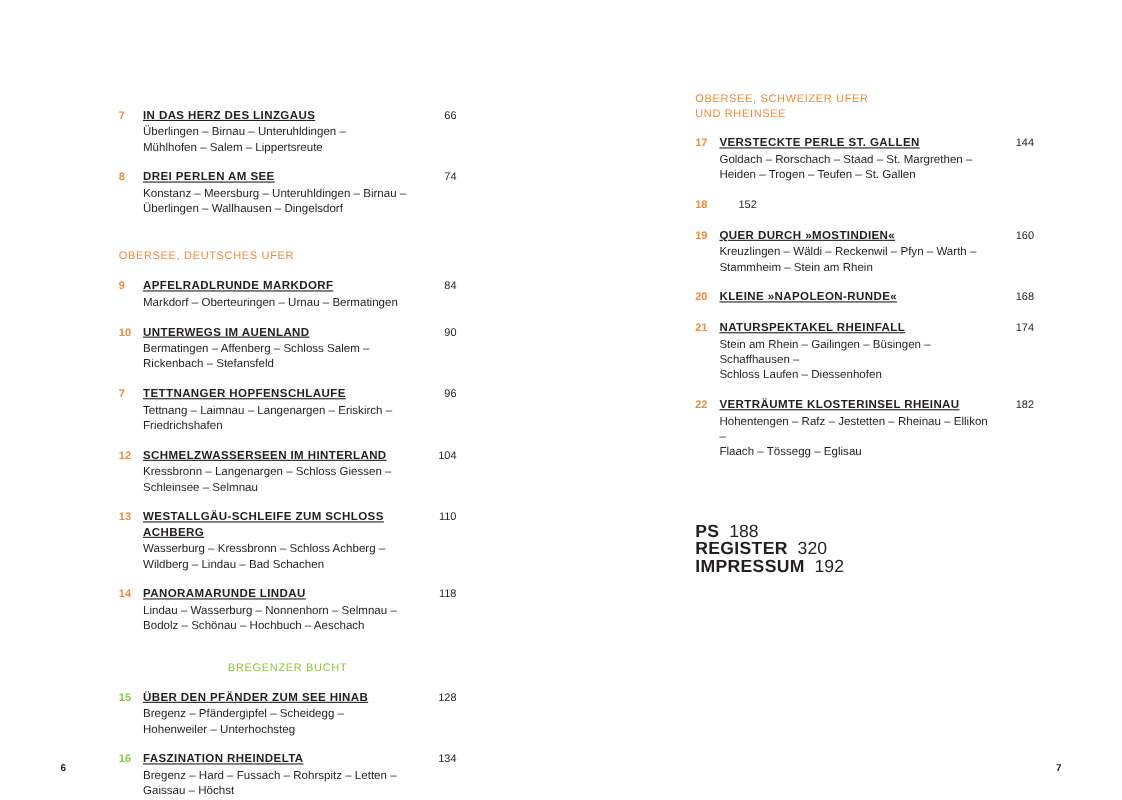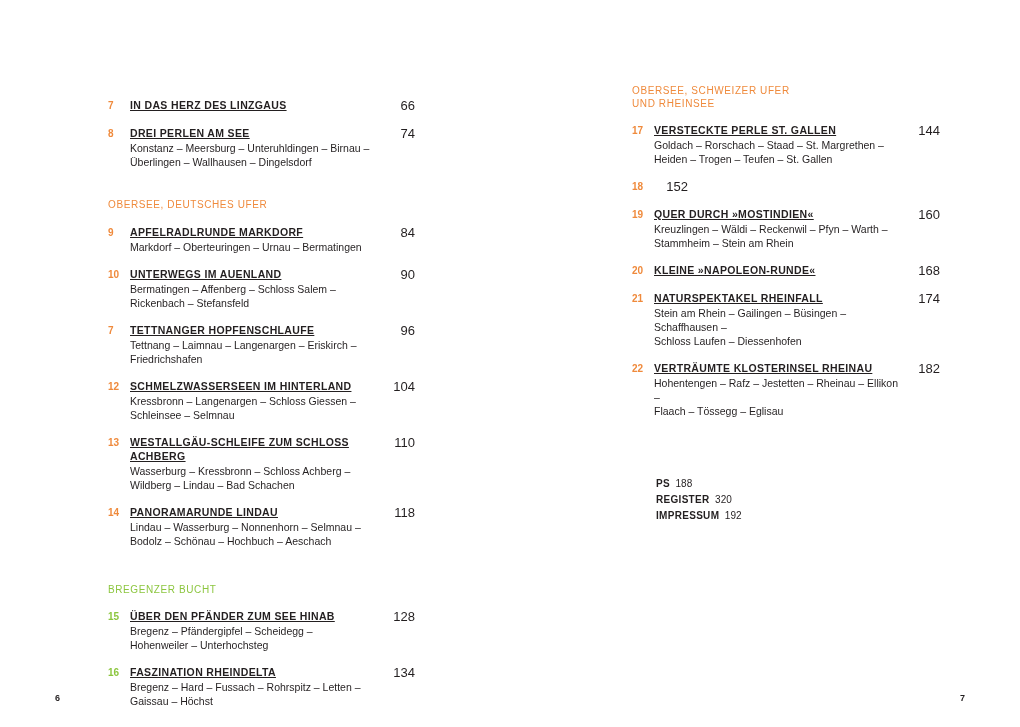--- a/index.html
+++ b/index.html
@@ -48,21 +48,21 @@
     font-size: 10px;
     letter-spacing: 0.6px;
     line-height: 1.25;
     text-transform: uppercase;
     margin: 0;
   }
   .section-head.orange { color: #ef8a3c; }
   .section-head.green  { color: #8cc63f; }
 
   .sec-gap-top-1 { margin-top: 30px; }
-  .sec-gap-top-2 { margin-top: 36px; }
+  .sec-gap-top-2 { margin-top: 26px; text-align: center; }
 
   
   .entry {
     position: relative;
     display: flex;
     align-items: flex-start;
     margin-top: 13px;
   }
   .entry .num {
     width: 22px;
@@ -92,32 +92,31 @@
   .entry .sub {
     font-size: 10.5px;
     line-height: 14px;
     color: #231f20;
     margin-top: 1px;
   }
   .entry .page-no {
     flex: 0 0 34px;
     width: 34px;
     text-align: right;
-    font-size: 13px;
+    font-size: 10px;
     line-height: 14px;
     padding-top: 1px;
     color: #231f20;
   }
 
   
   .backmatter {
     margin-top: 58px;
-    font-size: 10px;
+    font-size: 16px;
     line-height: 16px;
-    margin-left: 24px;
   }
   .backmatter div {
     white-space: pre;
   }
   .backmatter .bm-label {
     font-weight: bold;
     letter-spacing: 0.3px;
     text-transform: uppercase;
   }
   .backmatter .bm-page {
@@ -141,20 +140,21 @@
 <div class="page">
 
   <div class="columns">
 
     <div class="col col-left">
 
       <div class="entry">
         <div class="num orange">7</div>
         <div class="body">
           <div class="title">IN DAS HERZ DES LINZGAUS</div>
+          <div class="sub">Überlingen – Birnau – Unteruhldingen –<br>Mühlhofen – Salem – Lippertsreute</div>
         </div>
         <div class="page-no">66</div>
       </div>
 
       <div class="entry">
         <div class="num orange">8</div>
         <div class="body">
           <div class="title">DREI PERLEN AM SEE</div>
           <div class="sub">Konstanz – Meersburg – Unteruhldingen – Birnau –<br>Überlingen – Wallhausen – Dingelsdorf</div>
         </div>

